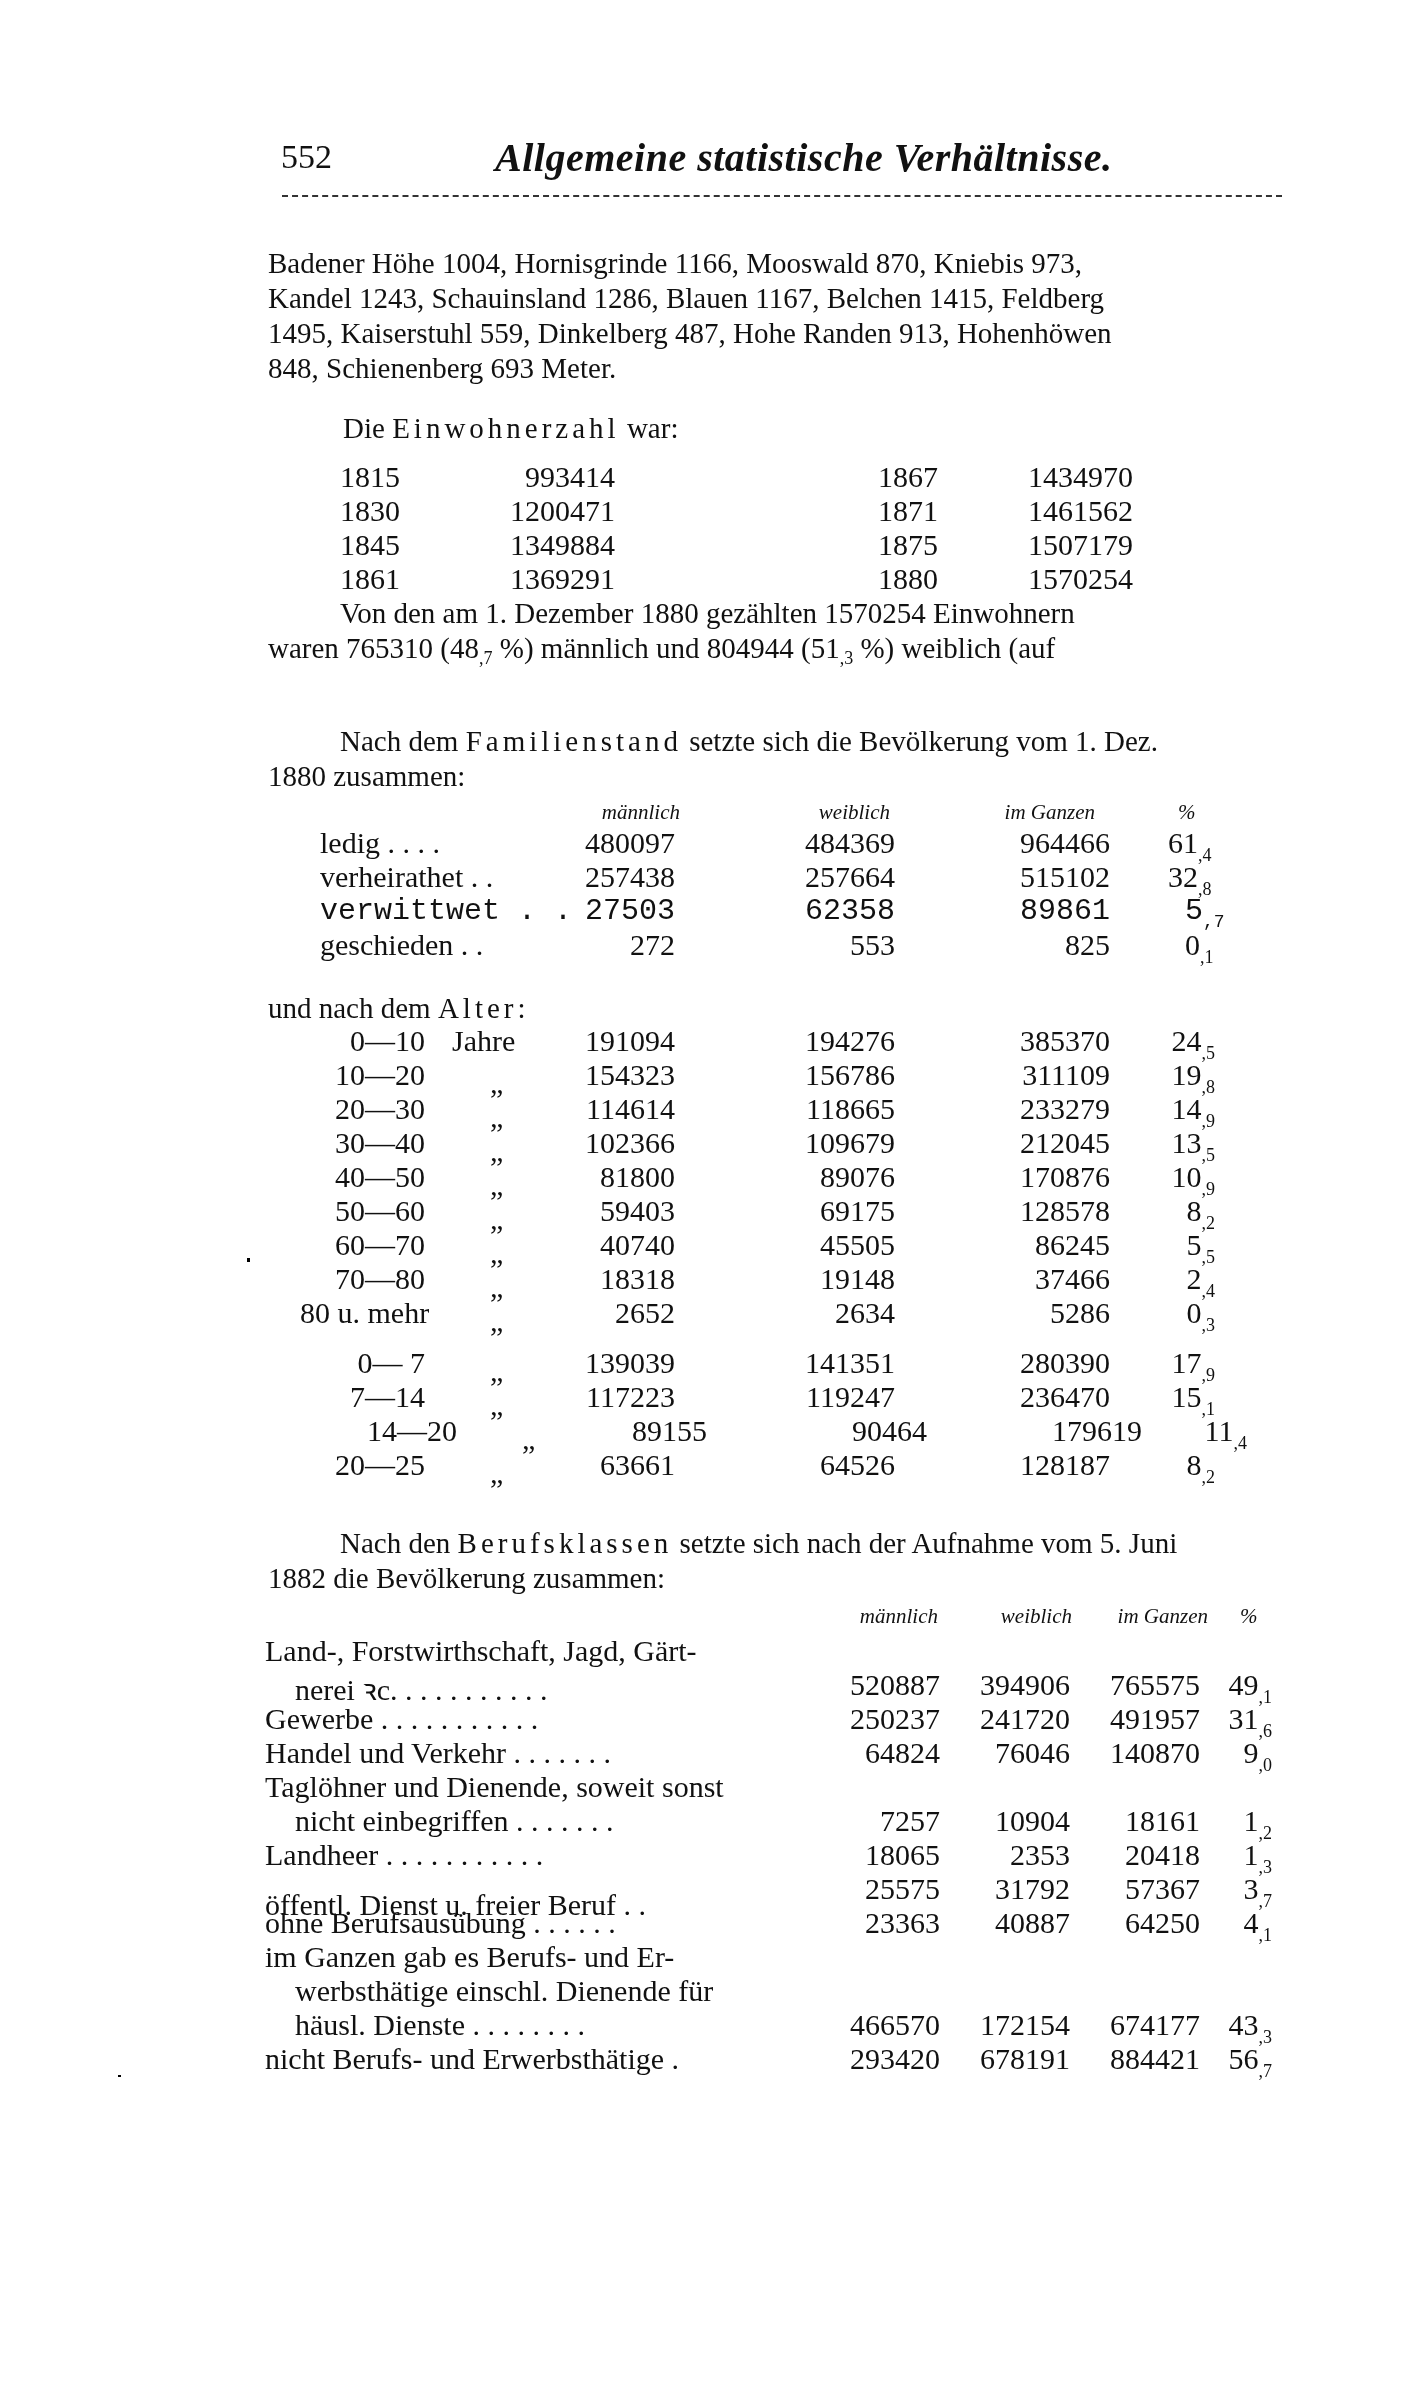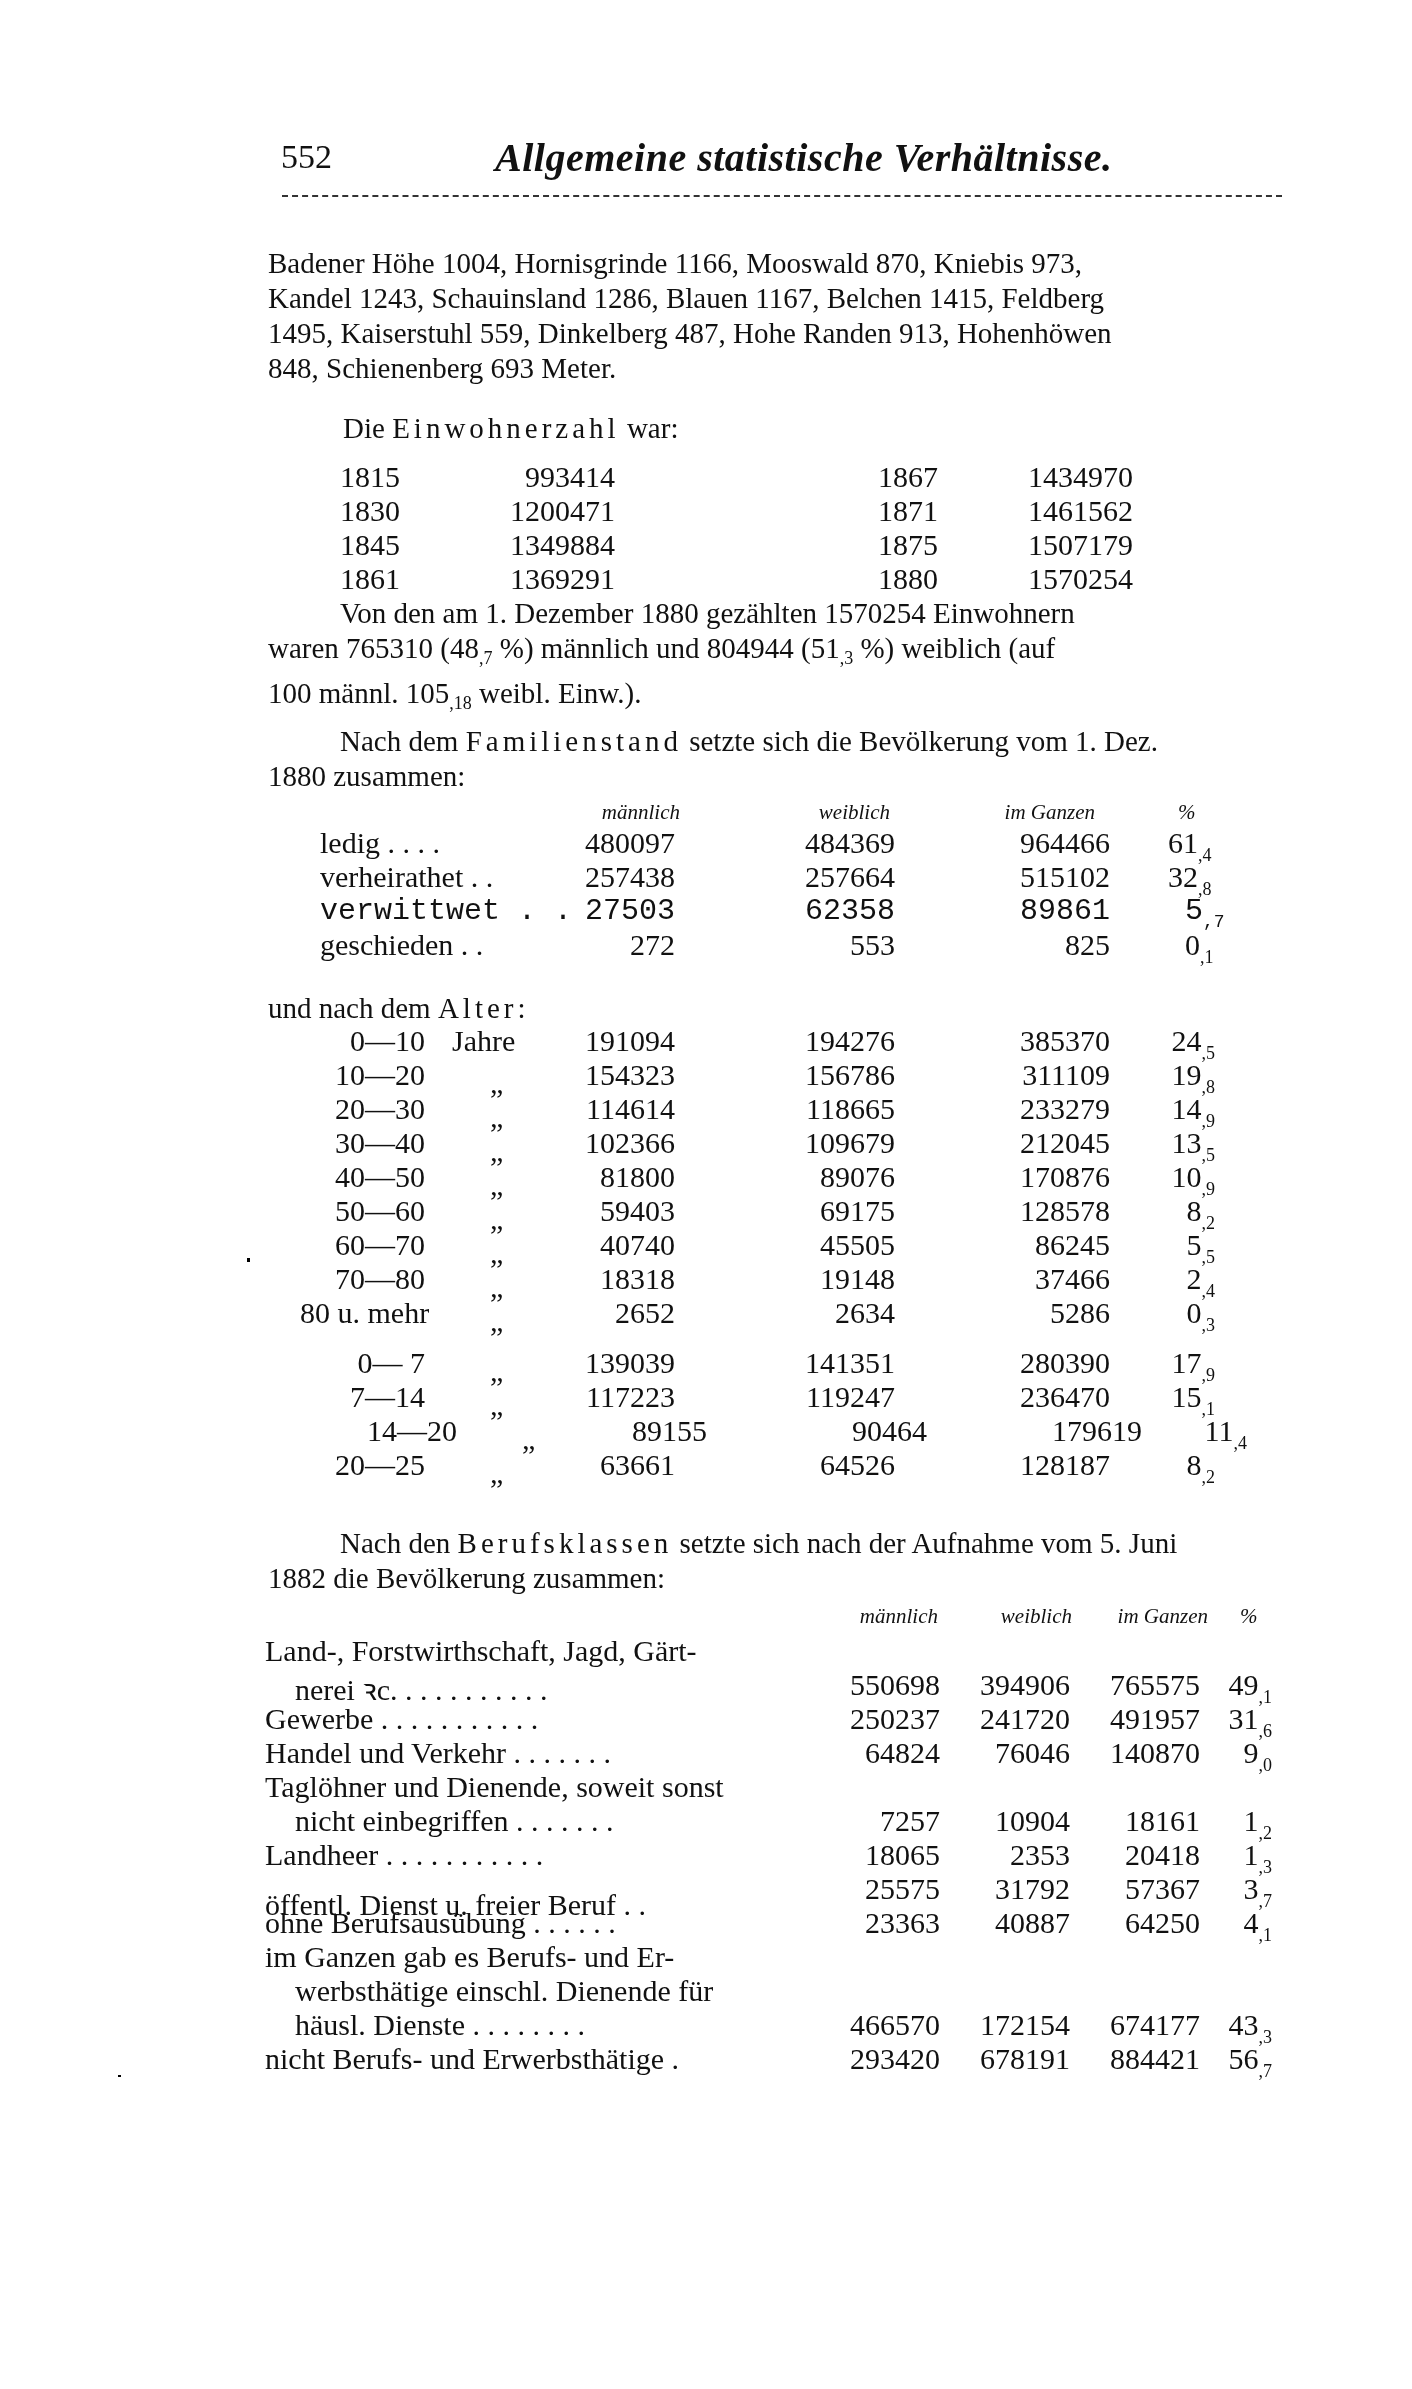--- a/index.html
+++ b/index.html
@@ -63,21 +63,20 @@
     <span class="cell" style="left:340px;">1861</span>
     <span class="cell r" style="left:440px;width:175px;">1369291</span>
     <span class="cell" style="left:568px;padding-left:310px;">1880</span>
     <span class="cell" style="left:1028px;">1570254</span>
   </div>
 </div>
 
 <div class="para" style="top:596px;">
   <span class="ln" style="padding-left:72px;">Von den am 1. Dezember 1880 gezählten 1570254 Einwohnern</span>
   <span class="ln"><span>waren 765310 (48</span><sub class="pct">,7</sub><span> %) männlich und 804944 (51</span><sub class="pct">,3</sub><span> %) weiblich (auf</span></span>
-  <span class="ln"><span>100 männl. 105</span><sub class="pct">,18</sub><span> weibl. Einw.).</span></span>
 </div>
 
 <div class="para" style="top:724px;">
   <span class="ln" style="padding-left:72px;"><span>Nach dem </span><span class="spaced">Familienstand</span><span> setzte sich die Bevölkerung vom 1. Dez.</span></span>
   <span class="ln">1880 zusammen:</span>
 </div>
 
 <div class="tbl" style="left:0; top:0;">
   <div class="row" style="top:800px;">
     <span class="cell r colhead" style="left:560px;width:120px;">männlich</span>
@@ -236,21 +235,21 @@
     <span class="cell r colhead" style="left:820px;width:118px;">männlich</span>
     <span class="cell r colhead" style="left:960px;width:112px;">weiblich</span>
     <span class="cell r colhead" style="left:1080px;width:128px;">im Ganzen</span>
     <span class="cell colhead" style="left:1240px;">%</span>
   </div>
 <div class="row" style="top: 1634px;">
       <span class="cell" style="left:265px;">Land-, Forstwirthschaft, Jagd, Gärt-</span>
     </div>
     <div class="row" style="top: 1668px;">
       <span class="cell" style="left:295px;">nerei ꝛc. . . . . . . . . . .</span>
-      <span class="cell r" style="left:800px;width:140px;">550698</span>
+      <span class="cell r" style="left:800px;width:140px;">520887</span>
       <span class="cell r" style="left:940px;width:130px;">394906</span>
       <span class="cell r" style="left:1070px;width:130px;">765575</span>
       <span class="cell r" style="left:1200px;width:72px;"><span>49</span><span class="pc">,1</span></span>
     </div>
     <div class="row" style="top: 1702px;">
       <span class="cell" style="left:265px;">Gewerbe . . . . . . . . . . .</span>
       <span class="cell r" style="left:800px;width:140px;">250237</span>
       <span class="cell r" style="left:940px;width:130px;">241720</span>
       <span class="cell r" style="left:1070px;width:130px;">491957</span>
       <span class="cell r" style="left:1200px;width:72px;"><span>31</span><span class="pc">,6</span></span>

